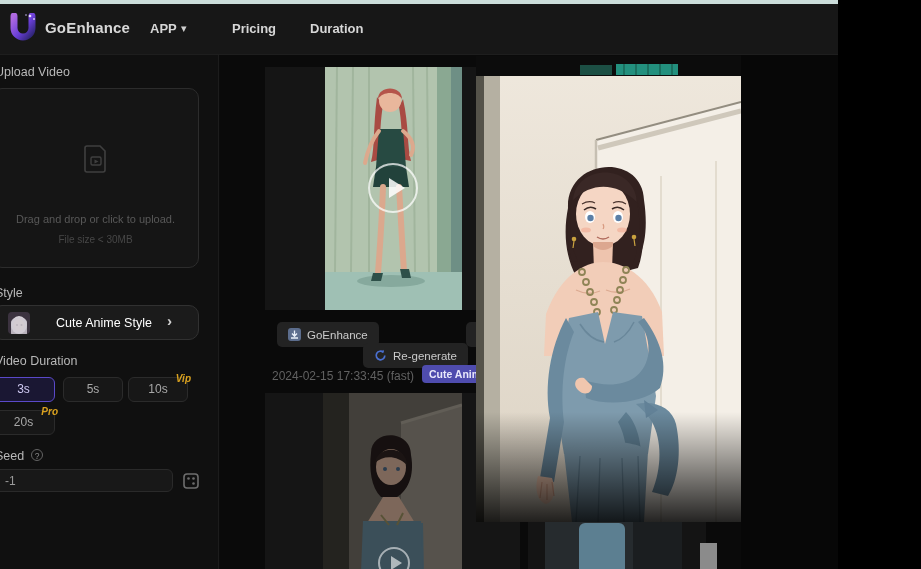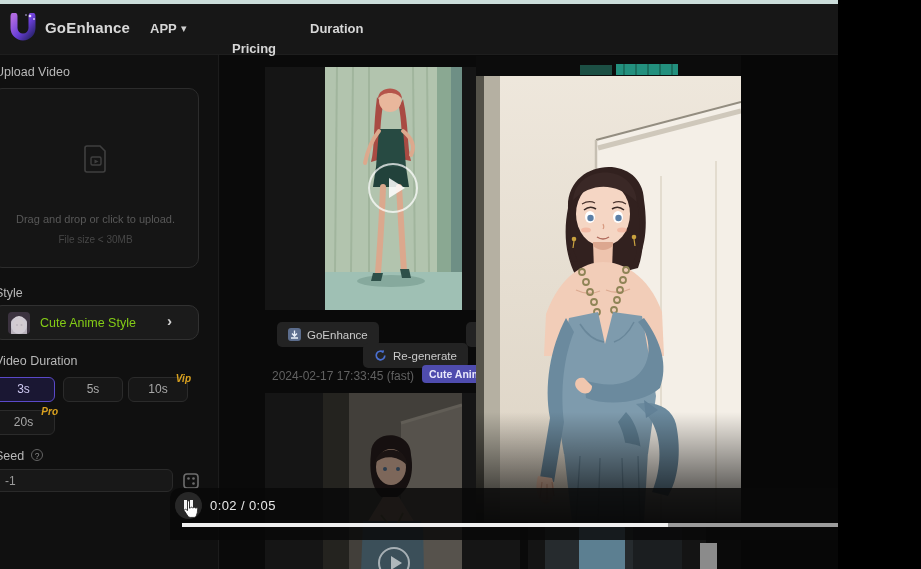--- a/index.html
+++ b/index.html
@@ -8,33 +8,33 @@
   .stage { position:relative; width:838px; height:569px; background:#0b0b0b; overflow:hidden; }
 
   
   .top-strip { position:absolute; left:0; top:0; width:921px; height:4px; background:#ccdedb; z-index:40; }
   .navbar { position:absolute; left:0; top:0; width:921px; height:55px; background:#171717; border-bottom:1px solid #1e1e1e; z-index:5; }
   .logo { position:absolute; left:10px; top:13px; width:27px; height:28px; }
   .brand { position:absolute; left:45px; top:19px; font-size:15px; font-weight:700; color:#d8d8d8; letter-spacing:.2px; }
   .nav-item { position:absolute; top:21px; font-size:13px; font-weight:700; color:#d6d6d6; }
   .nav-app { left:150px; }
   .nav-chev { position:absolute; left:181px; top:22px; color:#cfcfcf; font-size:11px; }
-  .nav-pricing { left:232px;margin-top:20px; }
+  .nav-pricing { left:232px; }
   .nav-tutorials { left:310px; }
 
   
   .sidebar { position:absolute; left:0; top:55px; width:219px; height:514px; background:#101010; border-right:1px solid #1c1c1c; z-index:4; }
   .sb-label { position:absolute; left:-5px; font-size:12.5px; color:#b8b8b8; }
   .upload-box { position:absolute; left:-8px; top:33px; width:207px; height:180px; background:#151515; border:1px solid #2c2c2c; border-radius:10px; }
   .upload-inner { position:absolute; left:0; top:56px; width:100%; text-align:center; }
   .upload-drop { margin-top:36px; font-size:11px; color:#585858; }
   .upload-hint { margin-top:9px; font-size:10px; color:#474747; }
   .style-box { position:absolute; left:-8px; top:250px; width:207px; height:35px; background:#1b1b1b; border:1px solid #313131; border-radius:10px; }
   .style-thumb { position:absolute; left:15px; top:6px; width:22px; height:22px; border-radius:4px; overflow:hidden; }
-  .style-text { position:absolute; left:47px; top:10px; font-size:12.5px; color:#84cc16; }
+  .style-text { position:absolute; left:63px; top:10px; font-size:12.5px; color:#ffffff; }
   .style-chev { position:absolute; left:174px; top:6px; font-size:15px; font-weight:700; color:#d2d2d2; }
   .dur-btn { position:absolute; height:25px; background:#171717; border:1px solid #2b2b2b; border-radius:6px; color:#a8a8a8; font-size:12px; text-align:center; line-height:23px; }
   .dur-sel { background:#1a1733; border:1.5px solid #5a49c9; color:#cfc9f2; }
   .dur-tag { position:absolute; top:-11px; right:-4px; font-size:10px; font-weight:700; font-style:italic; }
   .seed-q { position:absolute; left:31px; top:394px; width:12px; height:12px; border:1px solid #636363; border-radius:50%; color:#8a8a8a; font-size:8.5px; text-align:center; line-height:12px; }
   .seed-input { position:absolute; left:-8px; top:414px; width:181px; height:23px; background:#181818; border:1px solid #2a2a2a; border-radius:6px; color:#9a9a9a; font-size:12px; padding-left:12px; font-family:"Liberation Sans",sans-serif; }
   .dice-btn { position:absolute; left:182px; top:417px; width:18px; height:18px; opacity:.75; }
 
   
   .content { position:absolute; left:220px; top:55px; width:701px; height:514px; background:#0a0a0a; }
@@ -188,21 +188,21 @@
     </button>
     <button class="act-btn" style="left:143px;margin-top:21px;">
       <svg width="13" height="13" viewBox="0 0 13 13">
         <path d="M10.8 6.5 a4.3 4.3 0 1 1 -1.4 -3.2" fill="none" stroke="#4a6fd0" stroke-width="1.7"></path>
         <path d="M9.8 0.8 l-0.2 2.8 -2.7 -0.6 Z" fill="#4a6fd0"></path>
       </svg>
       <span>Re-generate</span>
     </button>
     <div class="card-frame" style="left:246px; top:267px; width:20px; height:25px; border-radius:5px; background:#232323;"></div>
 
-    <div class="meta-time">2024-02-17 17:33:45 (fast)</div>
+    <div class="meta-time">2024-02-15 17:33:45 (fast)</div>
     <div class="badge">Cute Animat</div>
 
     <div class="card-frame" style="left:45px; top:338px; width:255px; height:176px;"></div>
     <div class="thumb" style="left:103px; top:338px; width:139px; height:231px;">
       <svg width="139" height="231" viewBox="0 0 139 231" style="filter:brightness(.62)">
         <rect width="139" height="231" fill="#6a665e"></rect>
         <rect width="26" height="231" fill="#3a3832"></rect>
         <polygon points="78,30 139,12 139,231 78,231" fill="#8a857b"></polygon>
         <line x1="78" y1="30" x2="139" y2="12" stroke="#9c968a" stroke-width="3"></line>
         <path d="M48 60 C48 36 88 36 88 62 C92 84 84 98 74 104 L58 104 C48 94 46 76 48 60 Z" fill="#241a19"></path>
@@ -309,28 +309,15 @@
       <g stroke="#5d7a8c" stroke-width="1.3" opacity=".8">
         <path d="M104 400 L100 466"></path>
           <path d="M124 402 L122 466"></path>
           <path d="M146 402 L148 466"></path>
           <path d="M162 400 L164 466"></path>
       </g>
     </svg>
     <div class="player-fade"></div>
   </div>
 
-  <div class="ctrl-band">
-    <button class="pause-btn">
-      <span class="pause-b1"></span>
-        <span class="pause-b2"></span>
-    </button>
-    <svg class="cursor-hand" viewBox="0 0 17 19">
-      <path d="M5.5 1.8 c0-1.4 2-1.4 2 0 l0 6.4 1.1-0.3 c0.3-1.1 1.8-0.9 1.9 0.1 l1-0.2 c0.5-0.9 1.7-0.6 1.8 0.3 l0.9-0.1 c0.7-0.4 1.5 0.1 1.5 0.9 0 2.4-0.5 5-1.4 6.9 -0.5 1-1.3 1.6-2.3 1.6 l-3.8 0 c-1 0-1.9-0.5-2.4-1.3 l-3.3-5.1 c-0.7-1 0.4-2.2 1.4-1.6 l1.6 1.1 Z" fill="#ffffff" stroke="#1a1a1a" stroke-width="0.8"></path>
-    </svg>
-    <div class="time-text">0:02 / 0:05</div>
-    <div class="seekbar">
-      <div class="seek-played" style="width: 65.8%;"></div>
-    </div>
-  </div>
 
   <div class="top-strip"></div>
 </div>
 
 </body></html>

